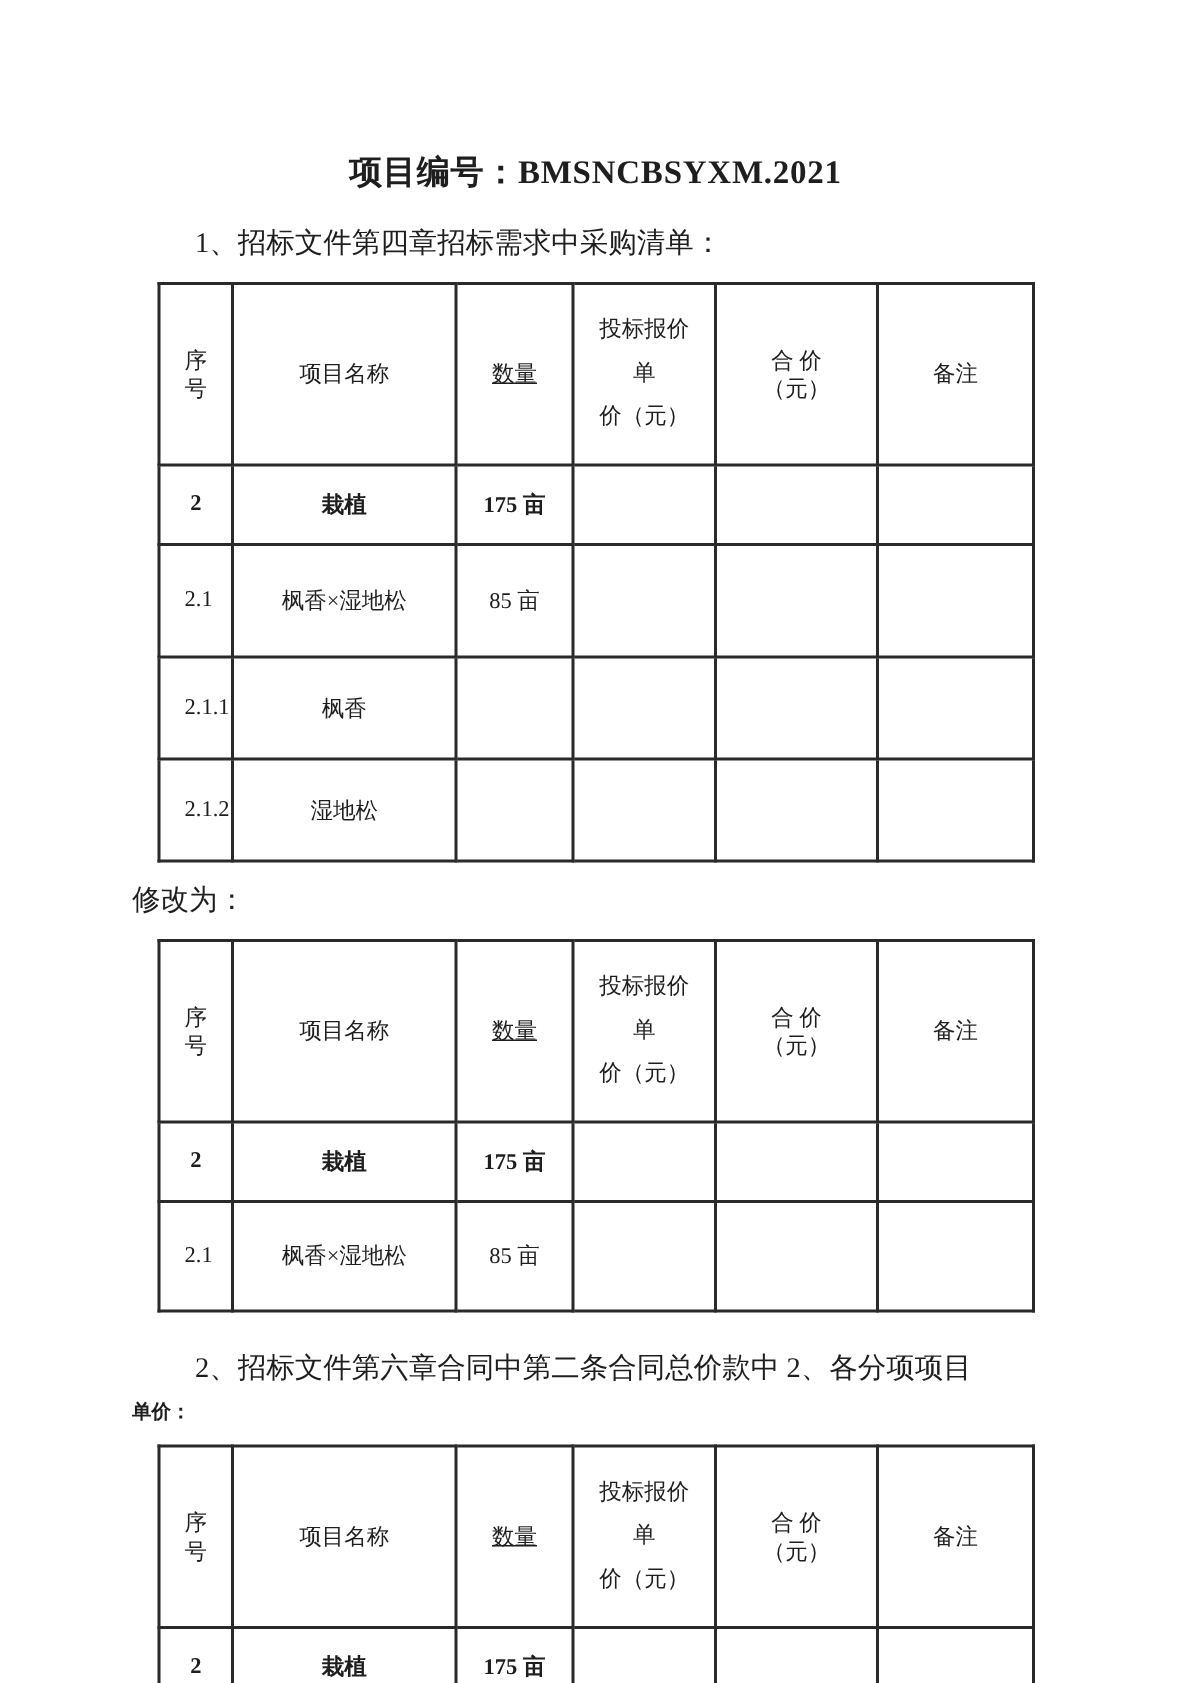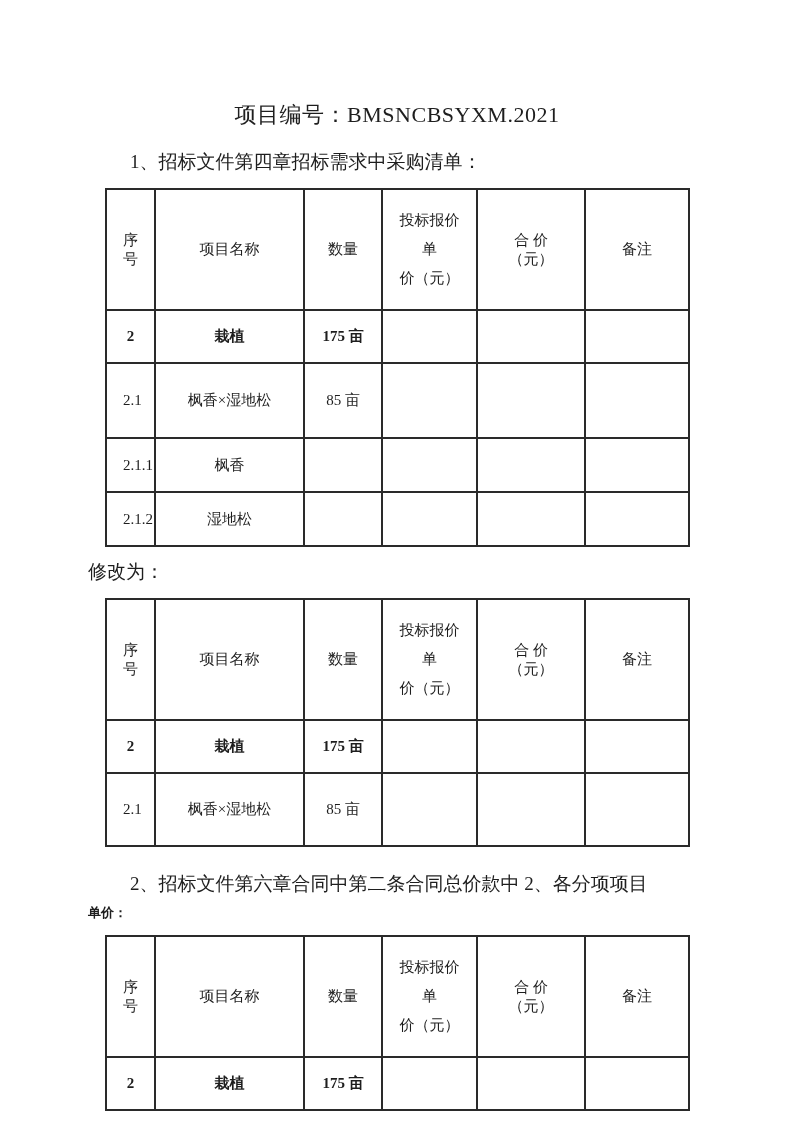--- a/index.html
+++ b/index.html
@@ -4,21 +4,21 @@
 <style>
   html, body { margin: 0; padding: 0; background: #e9e9e9; }
   .page {
     width: 794px; height: 1122px; background: #ffffff;
     margin: 0 auto; position: relative; overflow: hidden;
     font-family: "Liberation Serif", "DejaVu Serif", serif;
     color: #1e1e1e;
   }
   .doc-title {
     padding-top: 100px; text-align: center;
-    font-size: 22px; font-weight: normal; letter-spacing: 0.5px;
+    font-size: 22px; font-weight: bold; letter-spacing: 0.5px;
   }
   .salutation { margin: 64px 0 0 88px; font-size: 18px; }
   .sec-heading { margin: 19px 0 0 130px; font-size: 19px; font-weight: normal; }
   .modify-label { margin: 12px 0 0 88px; font-size: 19px; }
   .sec2-line1 { margin: 24px 0 0 130px; font-size: 19px; font-weight: normal; }
   .sec2-line2 { margin: 7px 0 0 88px; font-size: 13px; font-weight: bold; }
 
   table.data-table {
     border-collapse: collapse; table-layout: fixed;
     width: 583px; margin: 13px 0 0 105px;
@@ -34,26 +34,26 @@
   .col-qty   { width: 78px;  }
   .col-unit  { width: 95px;  }
   .col-total { width: 108px; }
   .col-rem   { width: 104px; }
 
   .hr1 { height: 65px; }
   .hr2 { height: 70px; }
   .hr3 { height: 66px; }
   .r42 { height: 42px; }
   .r75 { height: 75px; }
-  .r74 { height: 54px; }
+  .r74 { height: 68px; }
   .r40 { height: 40px; }
   .r73 { height: 73px; }
 
   .unit-price-cell div { line-height: 29px; }
-  .qty-head { font-weight: bold; }
+  .qty-head { font-weight: bold; text-decoration: underline; }
   .row-bold td { font-weight: bold; }
 </style>
 </head>
 <body>
 
 <div class="page">
 
   <div class="doc-title">项目编号：BMSNCBSYXM.2021</div>
 
 

